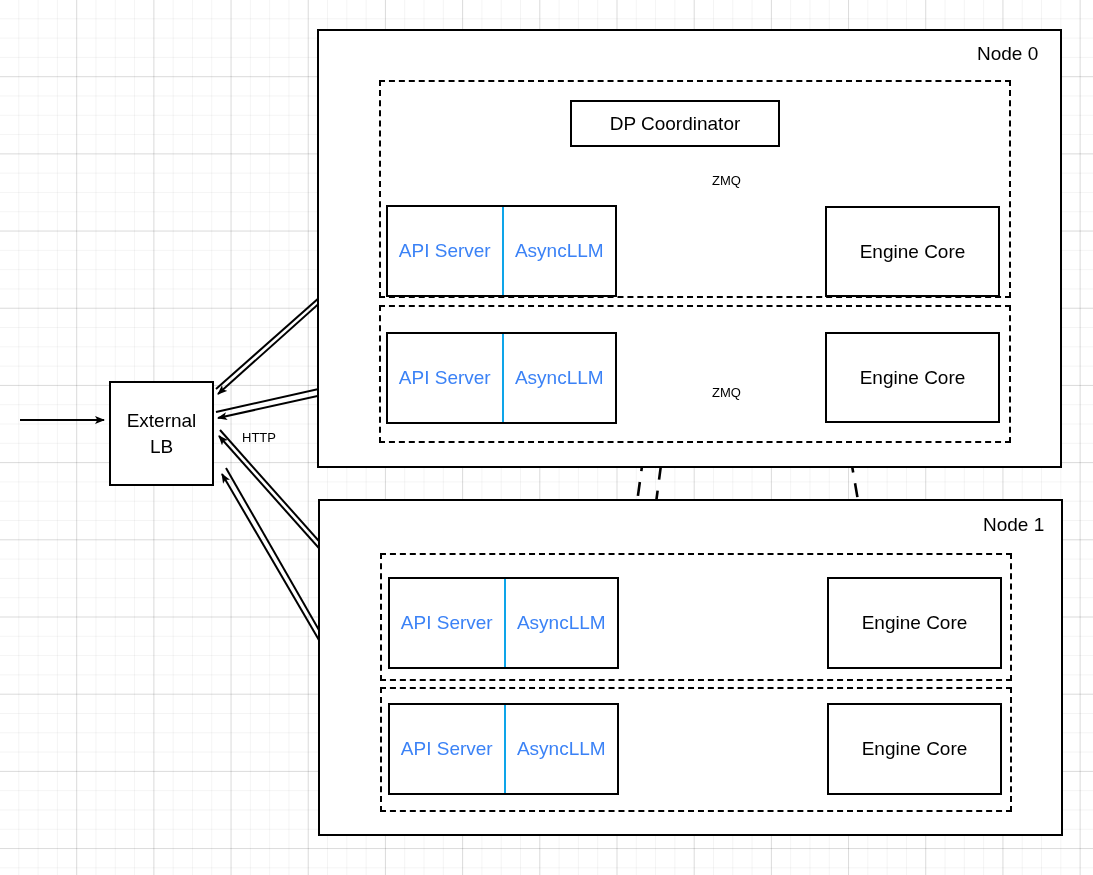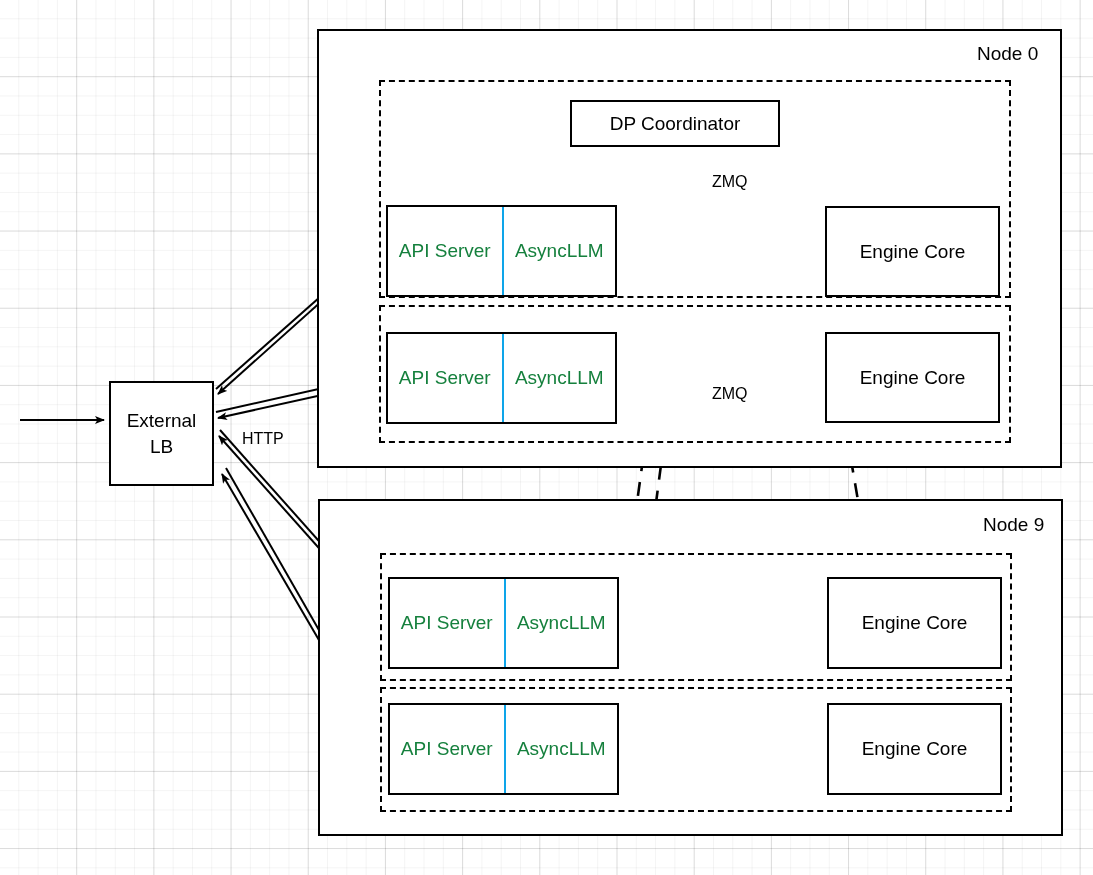--- a/index.html
+++ b/index.html
@@ -64,21 +64,21 @@
     display: flex;
     flex-direction: row;
     align-items: stretch;
   }
   .unit-cell {
     flex: 1 1 50%;
     display: flex;
     align-items: center;
     justify-content: center;
     font-size: 19px;
-    color: #15803d;
+    color: #3b82f6;
     white-space: nowrap;
     box-sizing: border-box;
   }
   .unit-cell.right {
     border-left: 2px solid #0ea5e9;
   }
   .plain-box {
     position: absolute;
     border: 2px solid #000000;
     background: #ffffff;
@@ -86,21 +86,21 @@
     display: flex;
     align-items: center;
     justify-content: center;
     text-align: center;
     font-size: 19px;
     color: #000000;
     line-height: 1.35;
   }
   .edge-label {
     position: absolute;
-    font-size: 16px;
+    font-size: 13px;
     color: #000000;
     background: transparent;
     white-space: nowrap;
   }
 </style>
 </head>
 <body>
 
 <div id="canvas">
 
@@ -241,21 +241,21 @@
     <div class="unit-cell right">AsyncLLM</div>
   </div>
 
   <div class="plain-box" style="left:825px; top:332px; width:175px; height:91px;">
     <span>Engine Core</span>
   </div>
 
   <div class="edge-label" style="left:712px; top:385px;">ZMQ</div>
 
   <div class="node-frame" style="left:318px; top:499px; width:745px; height:337px;"></div>
-  <div class="node-label" style="left:983px; top:514px;">Node 9</div>
+  <div class="node-label" style="left:983px; top:514px;">Node 1</div>
 
   <div class="dp-group" style="left:380px; top:553px; width:632px; height:128px;"></div>
 
   <div class="unit-box" style="left:388px; top:577px; width:231px; height:92px;">
     <div class="unit-cell">API Server</div>
     <div class="unit-cell right">AsyncLLM</div>
   </div>
 
   <div class="plain-box" style="left:827px; top:577px; width:175px; height:92px;">
     <span>Engine Core</span>

